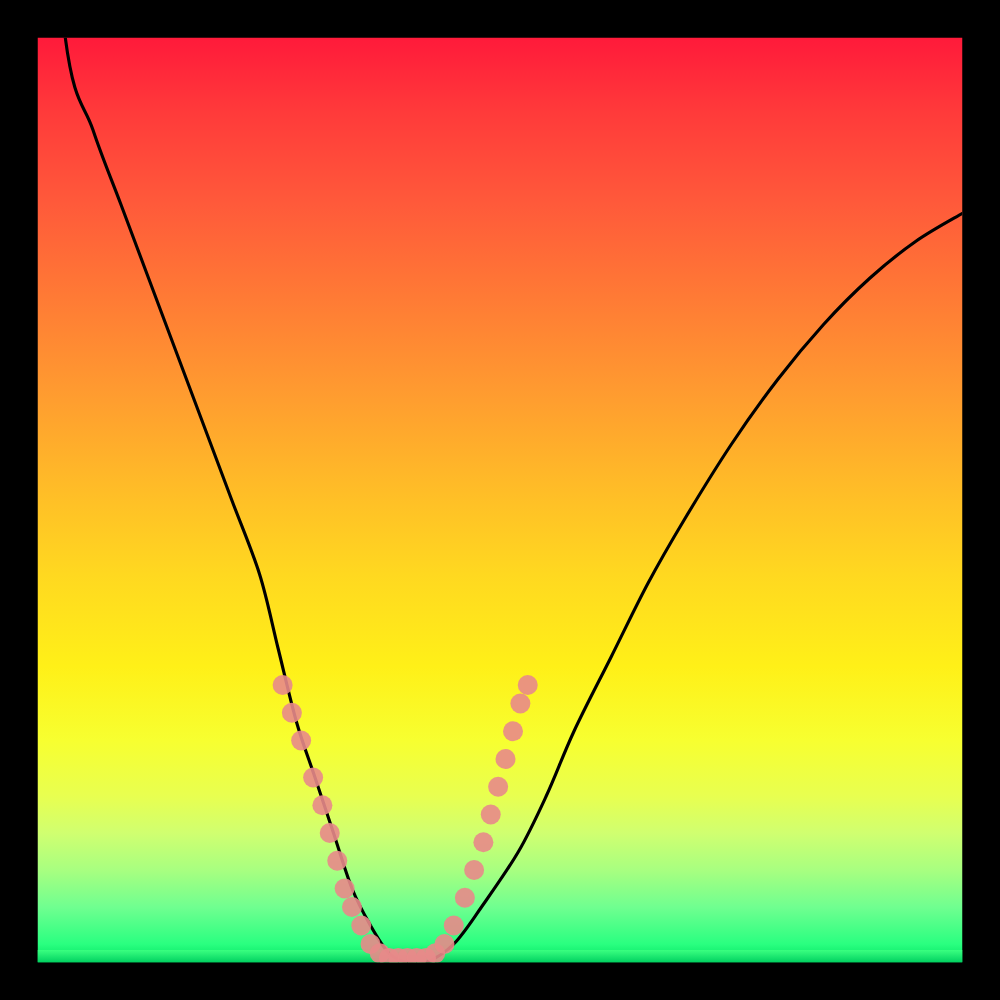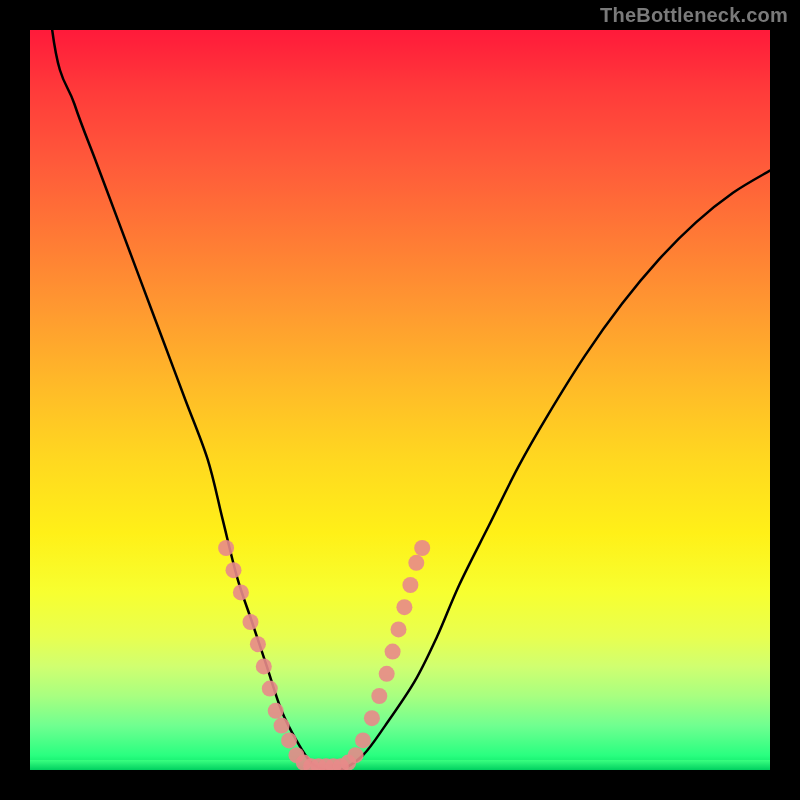--- a/index.html
+++ b/index.html
@@ -111,14 +111,13 @@
           <circle cx="362.6" cy="621.6" r="8" fill="#e88a8a" fill-opacity="0.9"></circle>
           <circle cx="368.5" cy="599.4" r="8" fill="#e88a8a" fill-opacity="0.9"></circle>
           <circle cx="374.4" cy="577.2" r="8" fill="#e88a8a" fill-opacity="0.9"></circle>
           <circle cx="380.4" cy="555.0" r="8" fill="#e88a8a" fill-opacity="0.9"></circle>
           <circle cx="386.3" cy="532.8" r="8" fill="#e88a8a" fill-opacity="0.9"></circle>
           <circle cx="392.2" cy="518.0" r="8" fill="#e88a8a" fill-opacity="0.9"></circle>
         </g>
     </svg>
   </div>
 
-  <div class="watermark">TheBottleneck.com</div>
 </div>
 
 </body></html>

